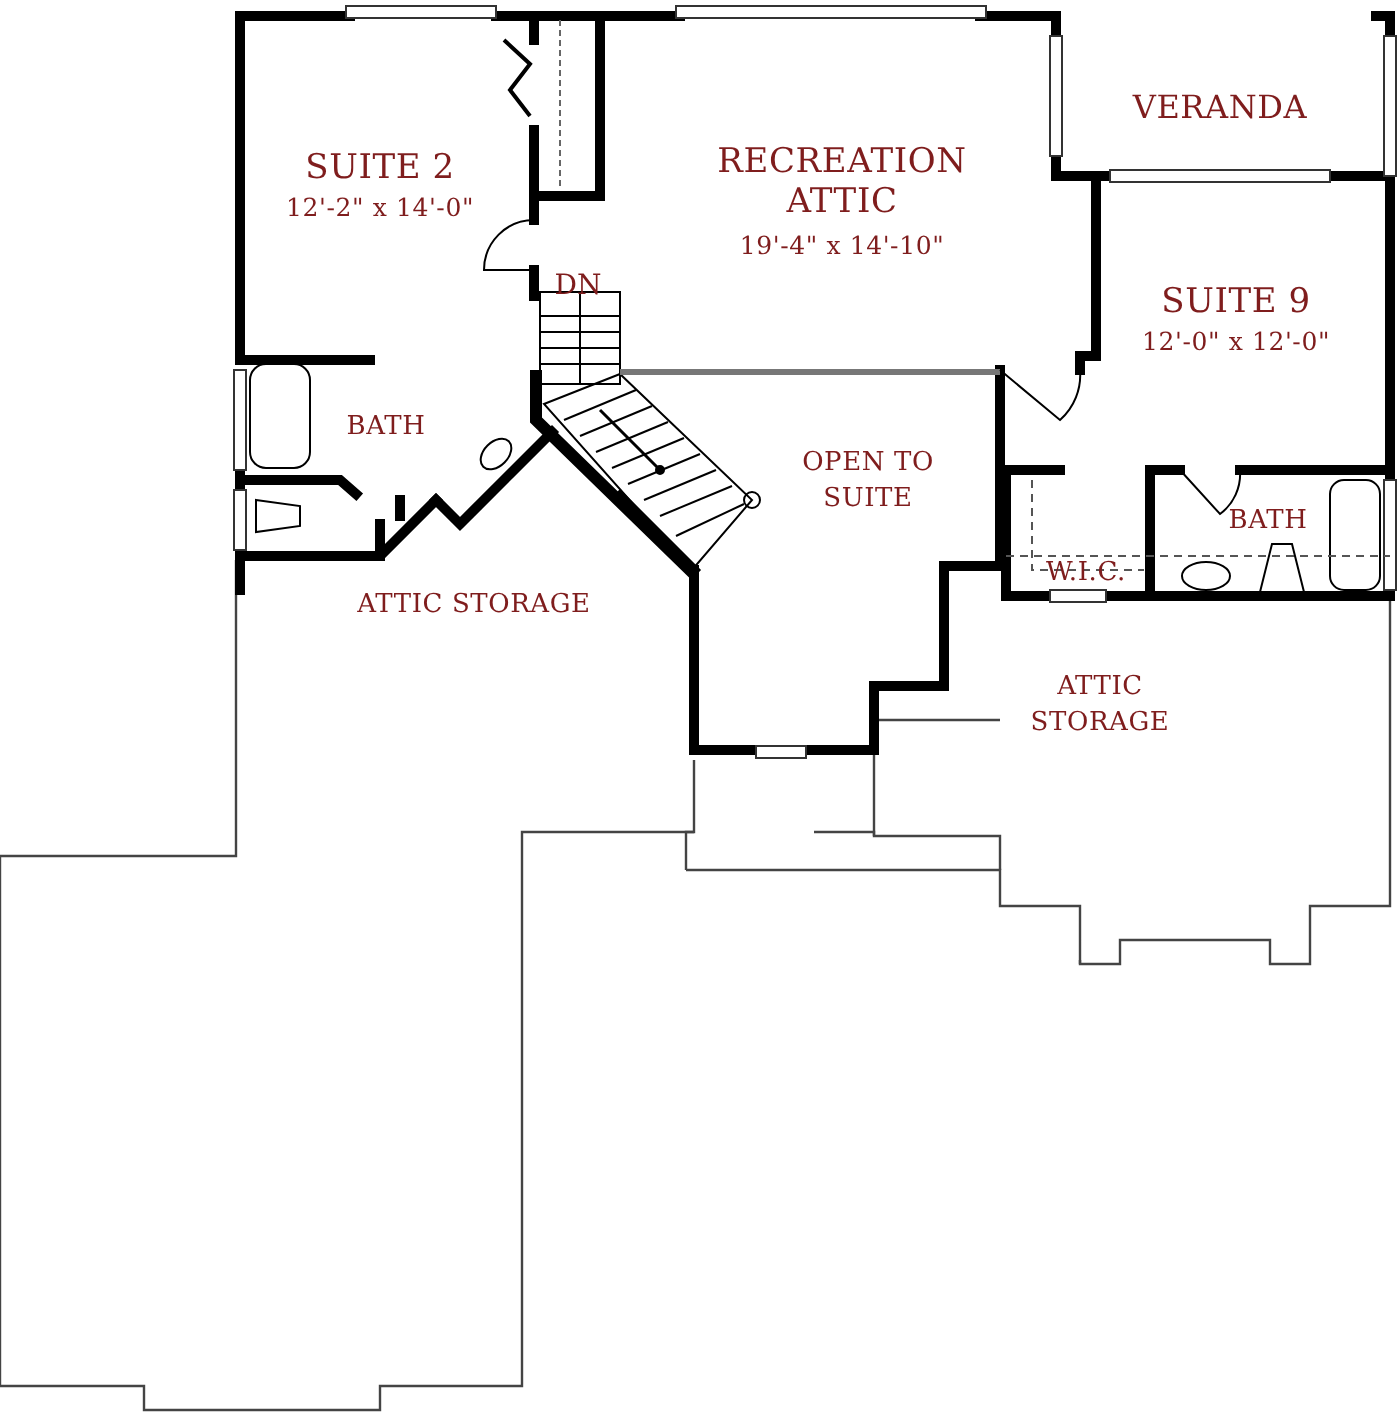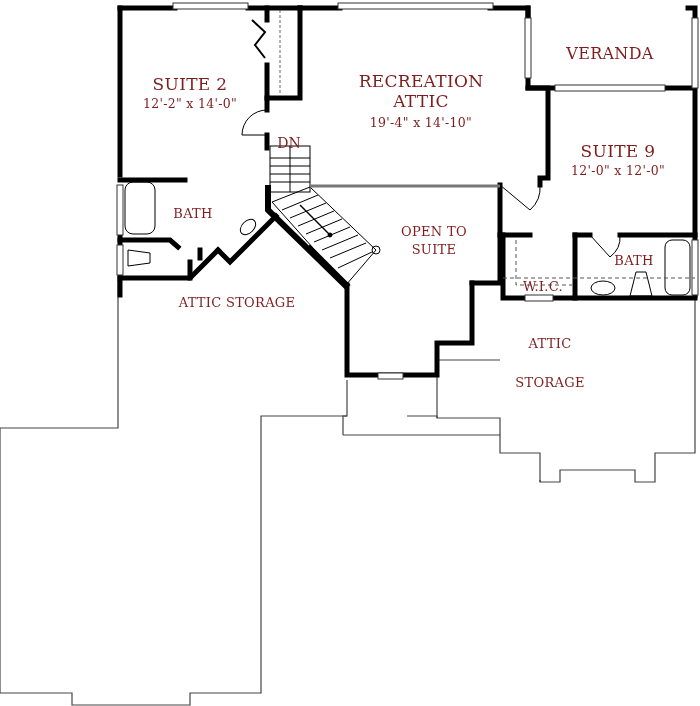--- a/index.html
+++ b/index.html
@@ -142,15 +142,15 @@
 <div class="lbl small" style="left:434px; top:225px;">OPEN TO</div>
 <div class="lbl small" style="left:434px; top:243px;">SUITE</div>
 
 <div class="lbl small" style="left:543px; top:256px;margin-top:24px;">W.I.C.</div>
 
 <div class="lbl small" style="left:634px; top:254px;">BATH</div>
 
 <div class="lbl small" style="left:237px; top:296px;">ATTIC STORAGE</div>
 
 <div class="lbl small" style="left:550px; top:337px;">ATTIC</div>
-<div class="lbl small" style="left:550px; top:376px;">STORAGE</div>
+<div class="lbl small" style="left:550px; top:355px;">STORAGE</div>
 
 <div class="lbl tiny" style="left:289px; top:136px;">DN</div>
 
 </body></html>

